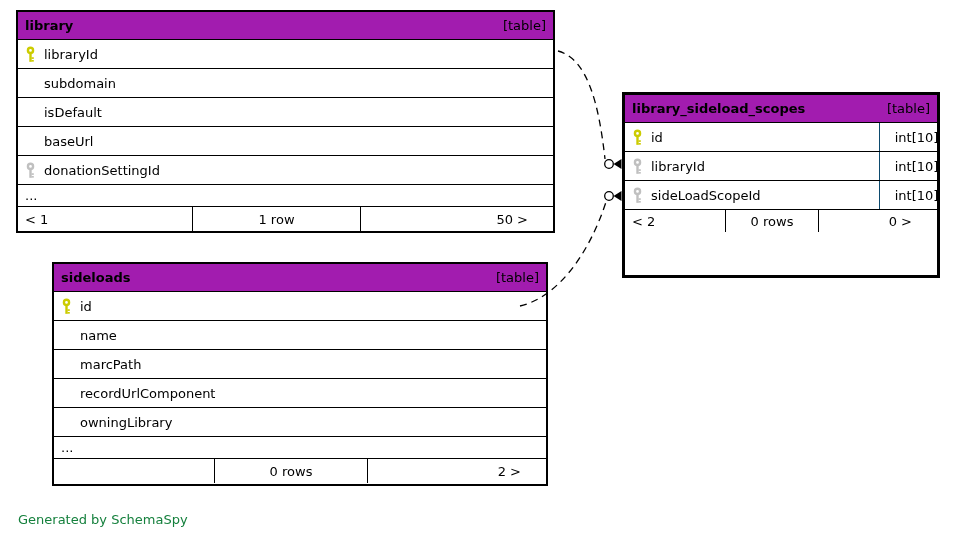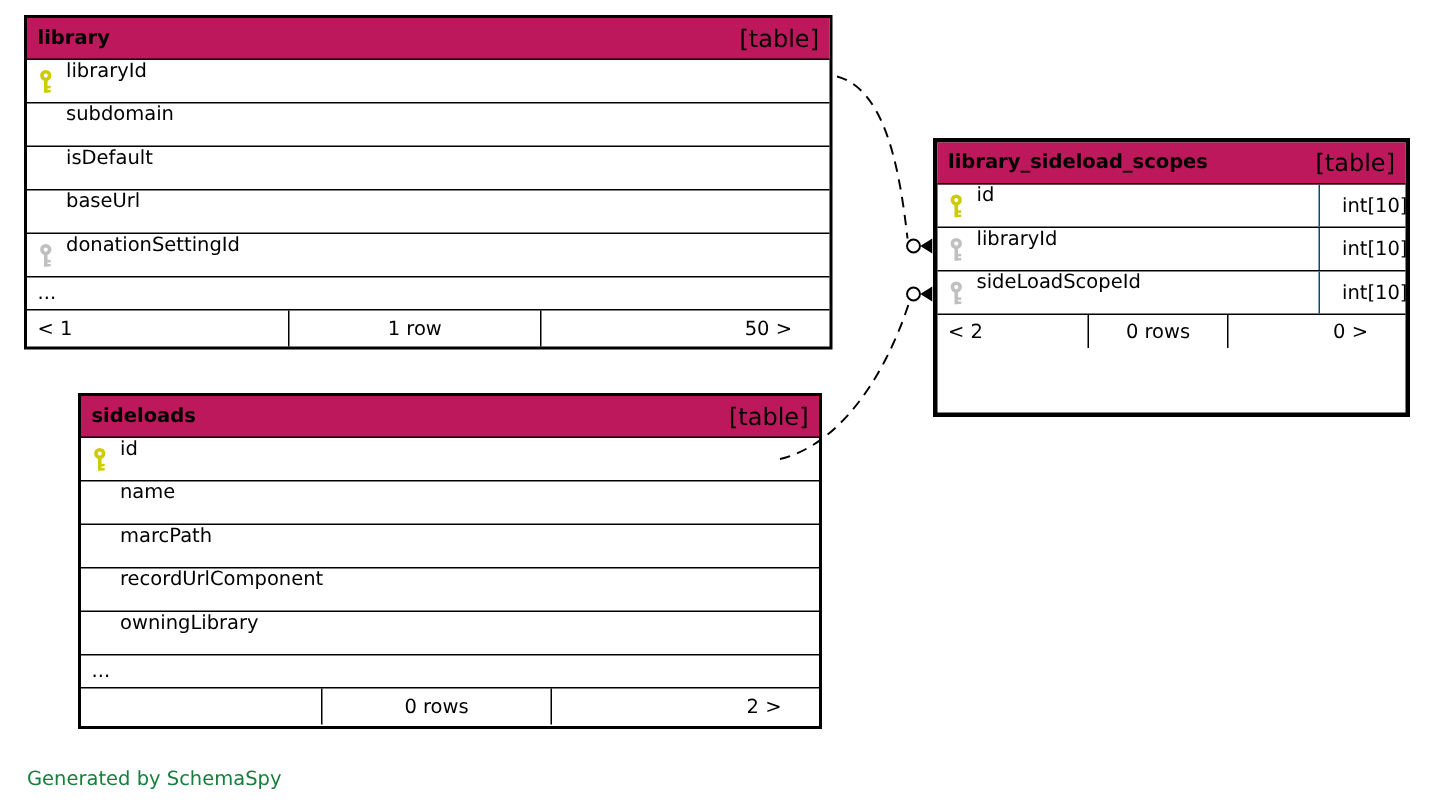--- a/index.html
+++ b/index.html
@@ -18,29 +18,30 @@
     position: absolute;
     background: #ffffff;
     border: 2px solid #000000;
     z-index: 2;
   }
   .tbl.focus { border-width: 3px; }
   .tblheader {
     display: flex;
     justify-content: space-between;
     align-items: center;
-    background: #be185d;
+    background: #a21caf;
     border-bottom: 1px solid #000000;
     padding: 0 7px;
     height: 28px;
   }
   .tname { font-weight: bold; font-size: 13px; color: #000; }
-  .ttype { font-size: 16px; color: #000; }
+  .ttype { font-size: 13px; color: #000; }
   .row {
     display: flex;
+    align-items: center;
     border-bottom: 1px solid #000000;
     height: 29px;
   }
   .scopes .row { height: 29px; }
   .keycell {
     width: 20px;
     padding-left: 7px;
     display: flex;
     align-items: center;
     flex: 0 0 auto;

